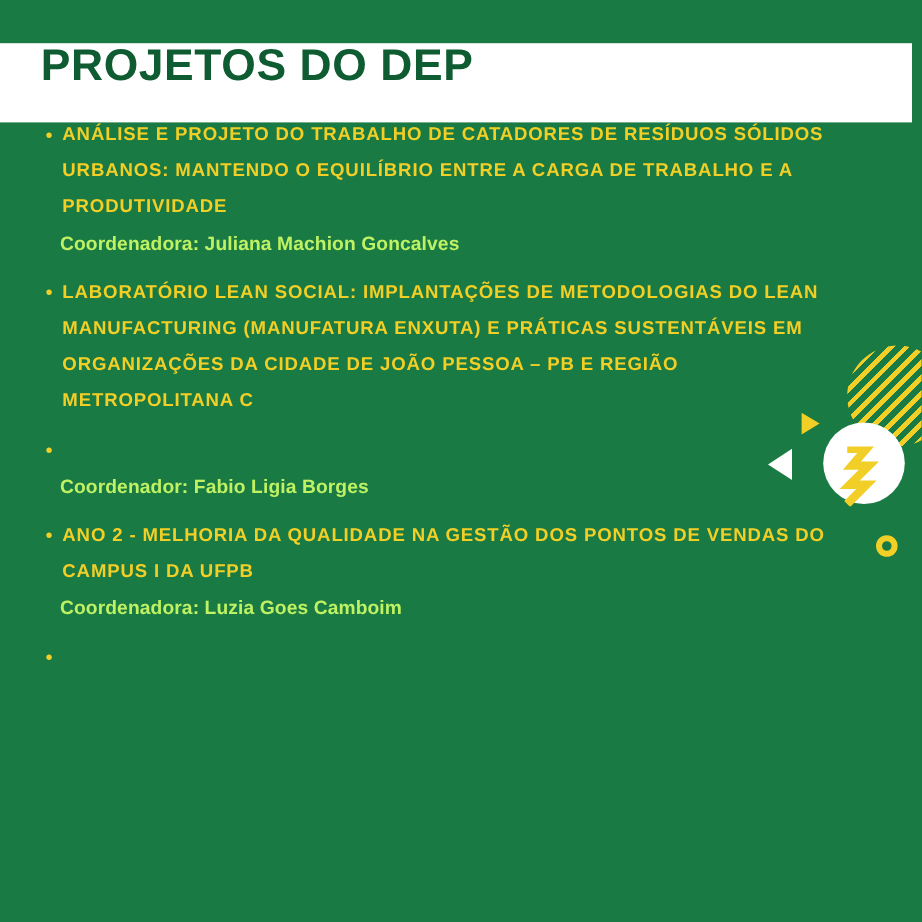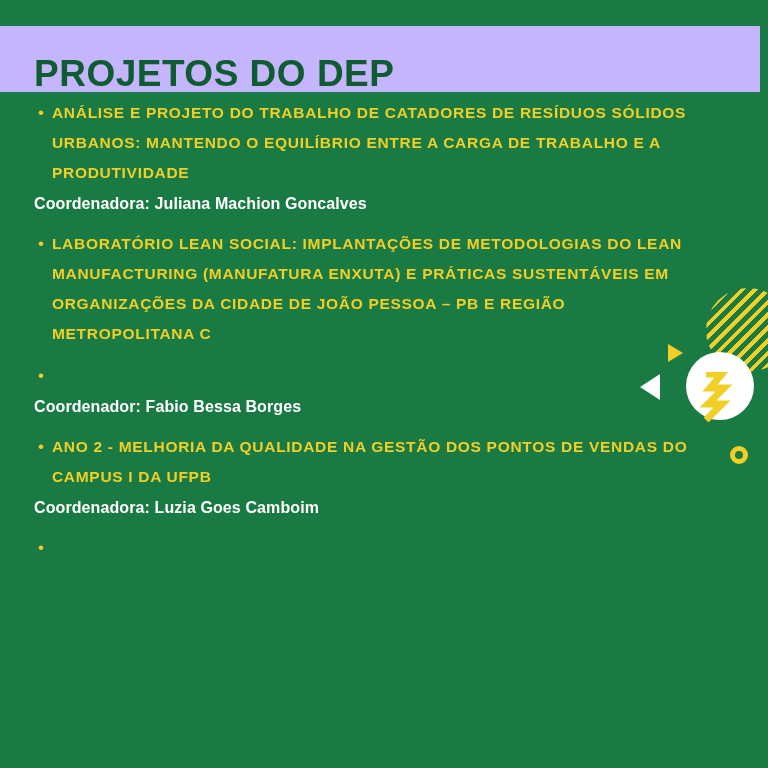--- a/index.html
+++ b/index.html
@@ -17,27 +17,27 @@
   .poster {
     position: relative;
     width: 768px;
     height: 768px;
     background: #1a7a43;
     overflow: hidden;
   }
   
   .header-bar {
     position: absolute;
-    top: 26px;
+    top: 36px;
     left: 0;
     width: 760px;
     height: 66px;
-    background: #c4b5fd;
+    background: #ffffff;
     display: flex;
-    align-items: flex-end;
+    align-items: flex-start;
   }
   .header-title {
     font-size: 37px;
     font-weight: bold;
     color: #0f5c32;
     letter-spacing: 0.5px;
     margin-left: 34px;
     line-height: 1;
     font-family: "Liberation Sans", sans-serif;
   }
@@ -124,26 +124,26 @@
   .proj-title {
     color: #f2cf27;
     font-size: 15.5px;
     font-weight: bold;
     letter-spacing: 0.7px;
     line-height: 30px;
     text-transform: uppercase;
     max-width: 640px;
   }
   .coord {
-    color: #ffffff;
+    color: #bef264;
     font-size: 16px;
     font-weight: bold;
     line-height: 26px;
     margin-top: 3px;
-    margin-left: 4px;
+    margin-left: 20px;
     letter-spacing: 0.1px;
   }
 </style>
 </head>
 <body>
 
 <div class="poster">
 
   <div class="header-bar">
     <div class="header-title">PROJETOS DO DEP</div>
@@ -172,21 +172,21 @@
       <div class="proj-line">
         <span class="bullet">•</span>
         <span class="proj-title">LABORATÓRIO LEAN SOCIAL: IMPLANTAÇÕES DE METODOLOGIAS DO LEAN MANUFACTURING (MANUFATURA ENXUTA) E PRÁTICAS SUSTENTÁVEIS EM ORGANIZAÇÕES DA CIDADE DE JOÃO PESSOA – PB E REGIÃO METROPOLITANA C</span>
       </div>
     </div>
 
     <div class="entry">
       <div class="proj-line">
         <span class="bullet">•</span>
       </div>
-      <div class="coord">Coordenador: Fabio Bessa Borges</div>
+      <div class="coord">Coordenador: Fabio Ligia Borges</div>
     </div>
 
     <div class="entry">
       <div class="proj-line">
         <span class="bullet">•</span>
         <span class="proj-title">ANO 2 - MELHORIA DA QUALIDADE NA GESTÃO DOS PONTOS DE VENDAS DO CAMPUS I DA UFPB</span>
       </div>
       <div class="coord">Coordenadora: Luzia Goes Camboim</div>
     </div>
 

